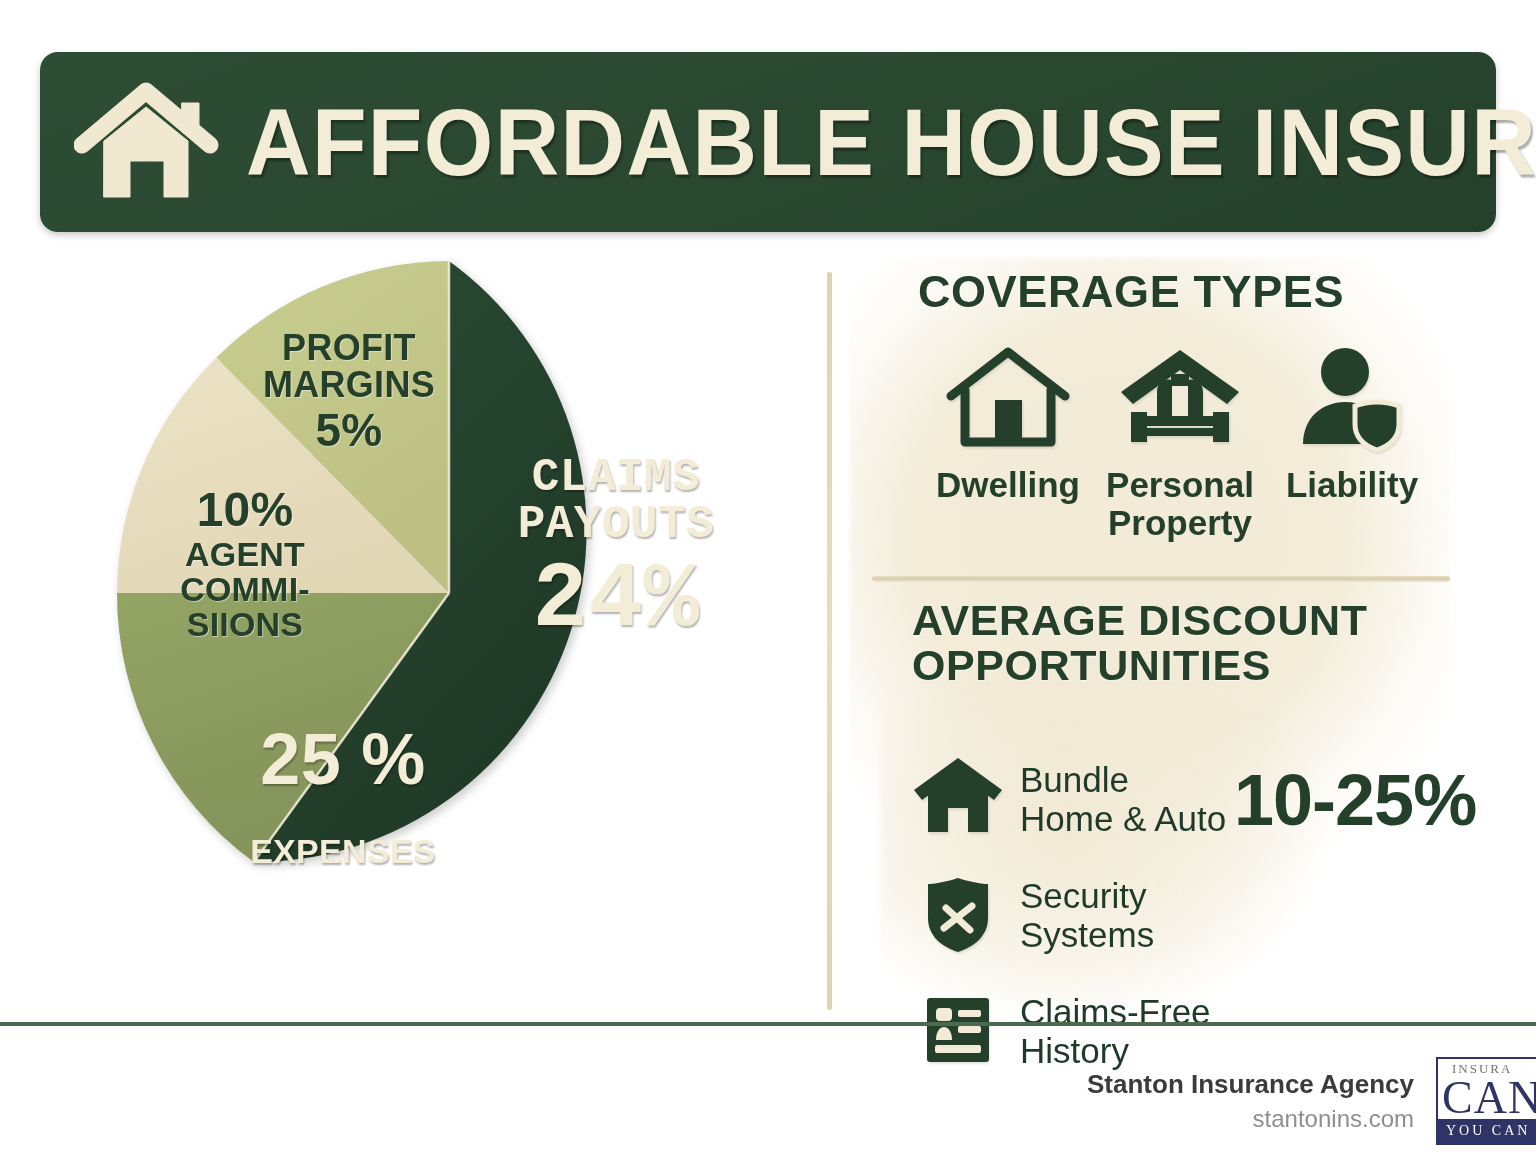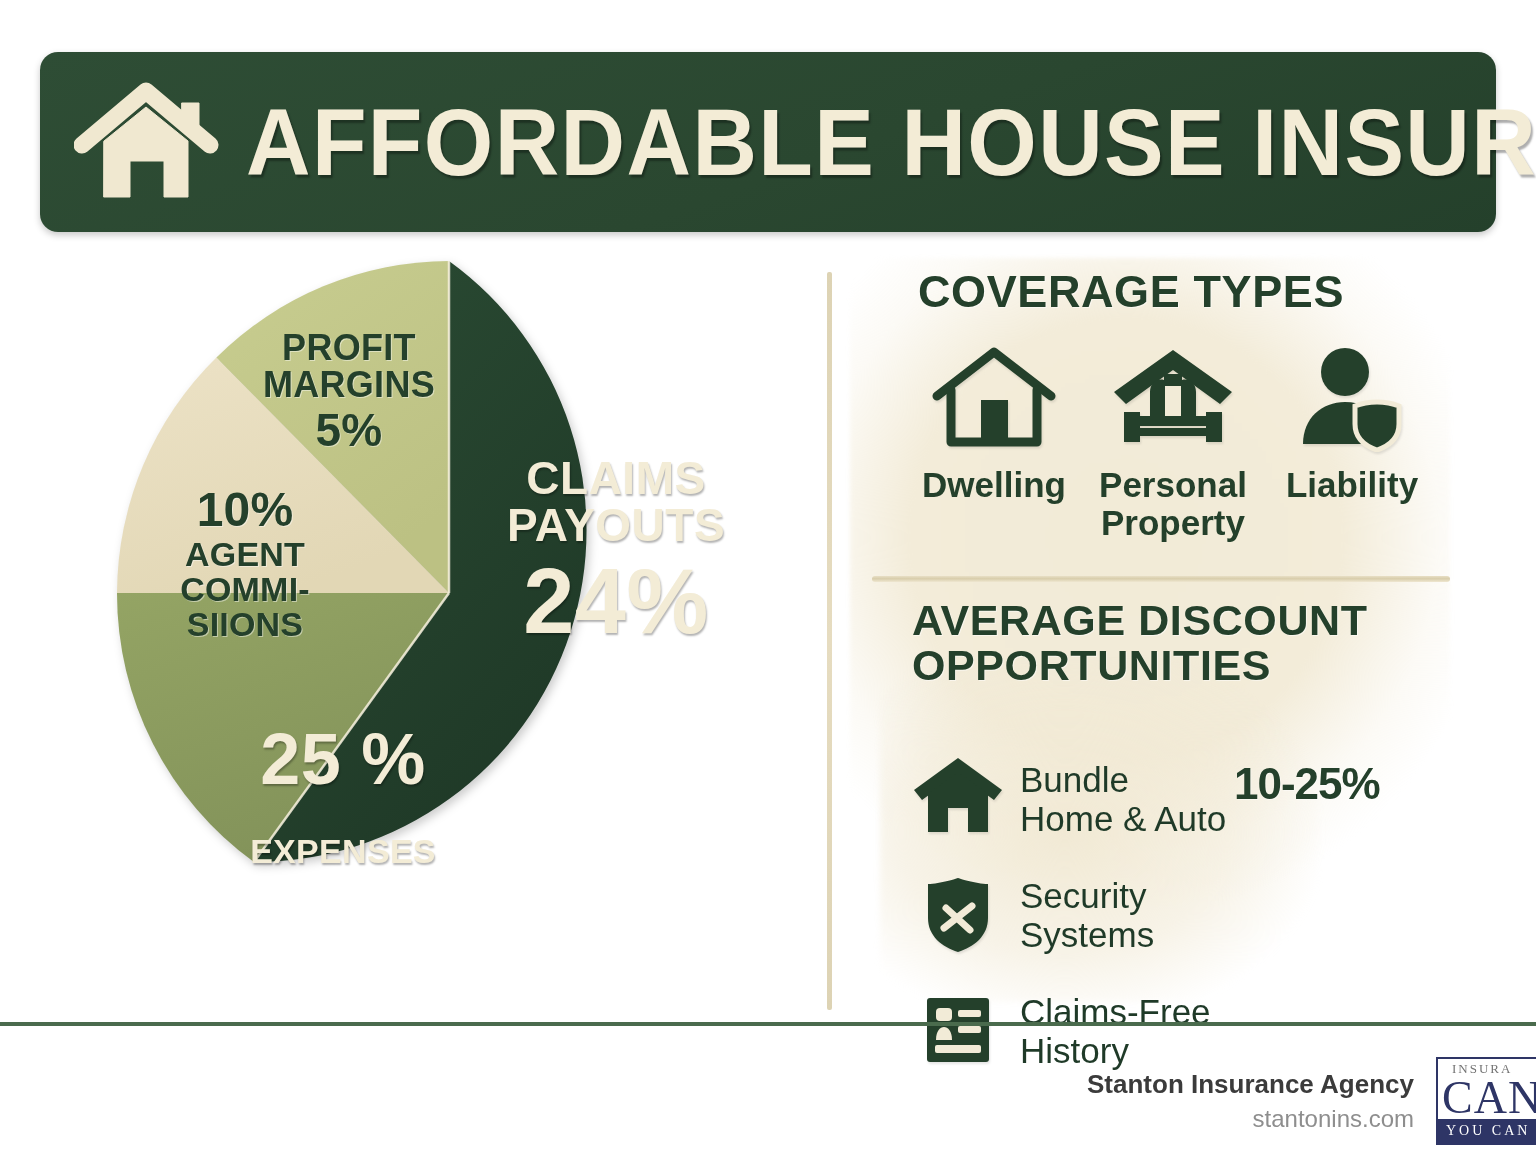--- a/index.html
+++ b/index.html
@@ -71,21 +71,21 @@
     text-align: center;
     font-weight: bold;
     line-height: 1.02;
     pointer-events: none;
   }
   .lbl-cream { color: #f3ecd6; text-shadow: 1px 2px 2px rgba(0,0,0,0.30); }
   .lbl-dark  { color: #24402b; text-shadow: 1px 1px 0px rgba(255,255,255,0.45); }
 
   #label-claims {
     left: 360px; top: 195px; width: 280px;
-    font-size: 46px; letter-spacing: 0.5px;
+    font-size: 46px; letter-spacing: 0.5px; font-family: Liberation Mono, monospace;
   }
   #label-claims .big {
     display: block; font-size: 92px; line-height: 1.0; margin-top: 6px;
   }
   #label-profit {
     left: 128px; top: 70px; width: 210px;
     font-size: 36px; letter-spacing: 0.3px;
   }
   #label-profit .big {
     display: block; font-size: 46px; line-height: 1.1; margin-top: 2px;
@@ -150,21 +150,21 @@
   }
   #heading-coverage { left: 78px; top: 6px; font-size: 45px; }
   #heading-discount { left: 72px; top: 336px; font-size: 43px; width: 520px; }
 
   
   #coverage-row {
     position: absolute;
     left: 68px; top: 82px;
     width: 530px; height: 220px;
     display: flex;
-    justify-content: space-between;
+    justify-content: flex-end;
   }
   .coverage-item {
     width: 172px;
     display: flex; flex-direction: column; align-items: center;
   }
   .coverage-icon { width: 126px; height: 108px; display: block;
     filter: drop-shadow(1px 2px 1px rgba(0,0,0,0.10)); }
   .coverage-label {
     margin-top: 14px;
     color: #24402b;
@@ -199,21 +199,21 @@
   .discount-label {
     color: #1f3a28;
     font-size: 35px;
     line-height: 1.12;
     font-weight: normal;
   }
   #discount-value {
     position: absolute;
     left: 394px; top: 497px;
     color: #24402b;
-    font-size: 44px;
+    font-size: 72px;
     font-weight: bold;
     letter-spacing: -1px;
     white-space: nowrap;
     text-shadow: 1px 1px 0 rgba(255,255,255,0.45);
   }
 
   
   #footer-rule {
     position: absolute;
     left: 0; top: 1022px;

